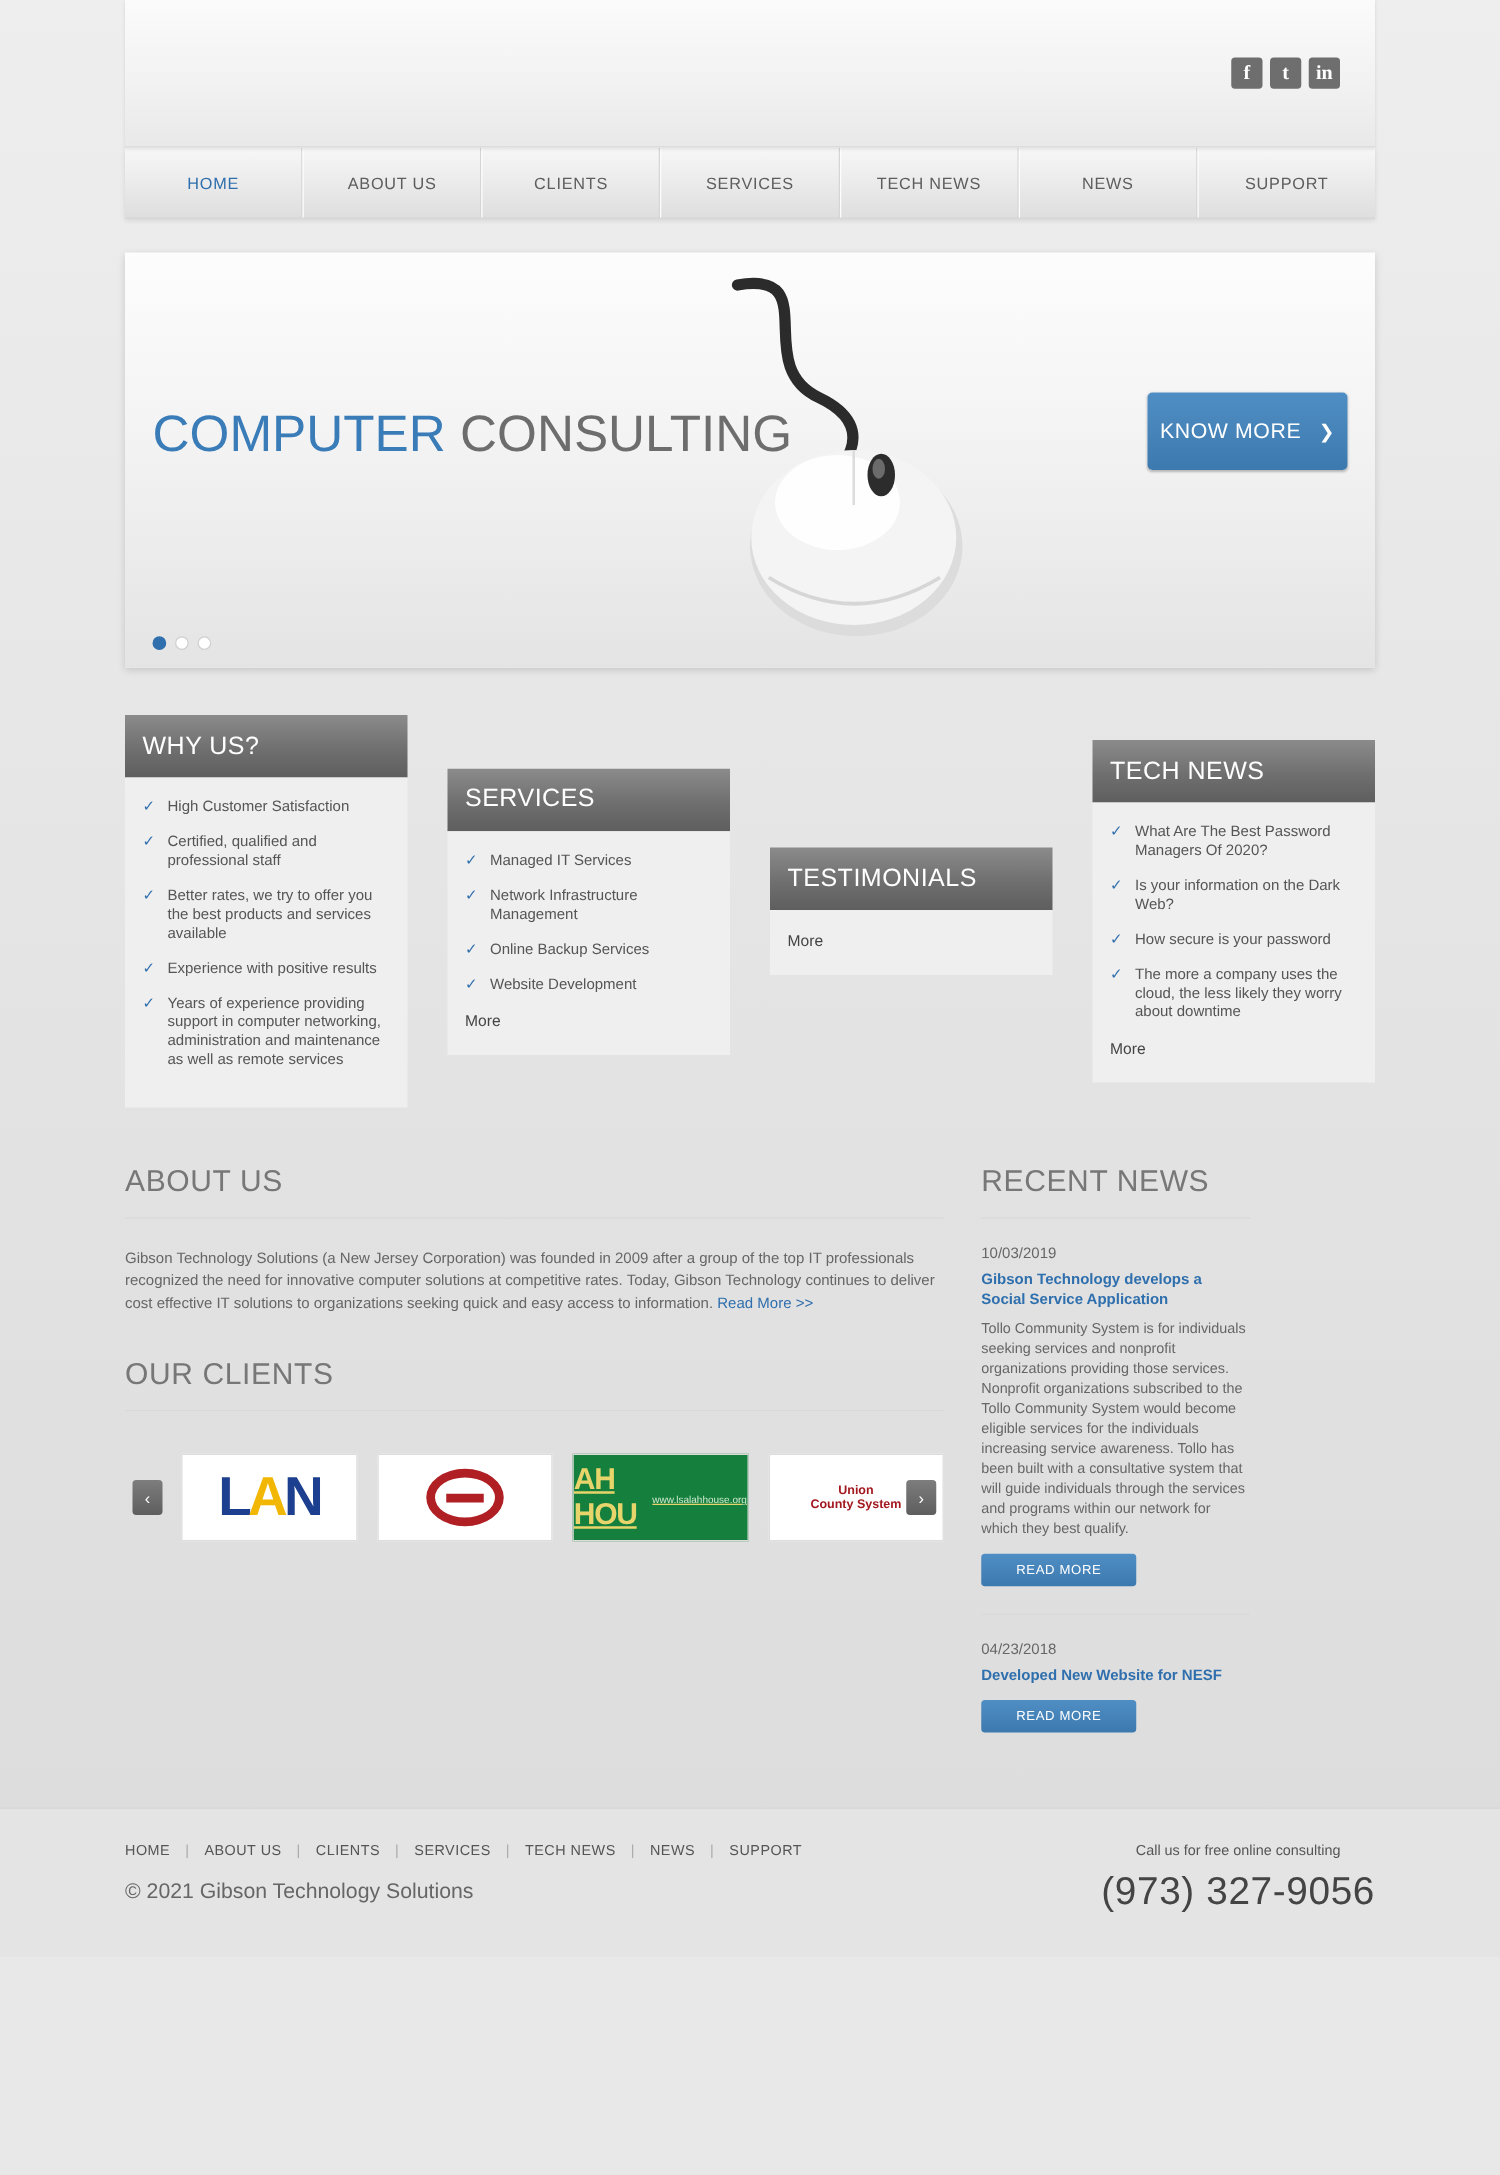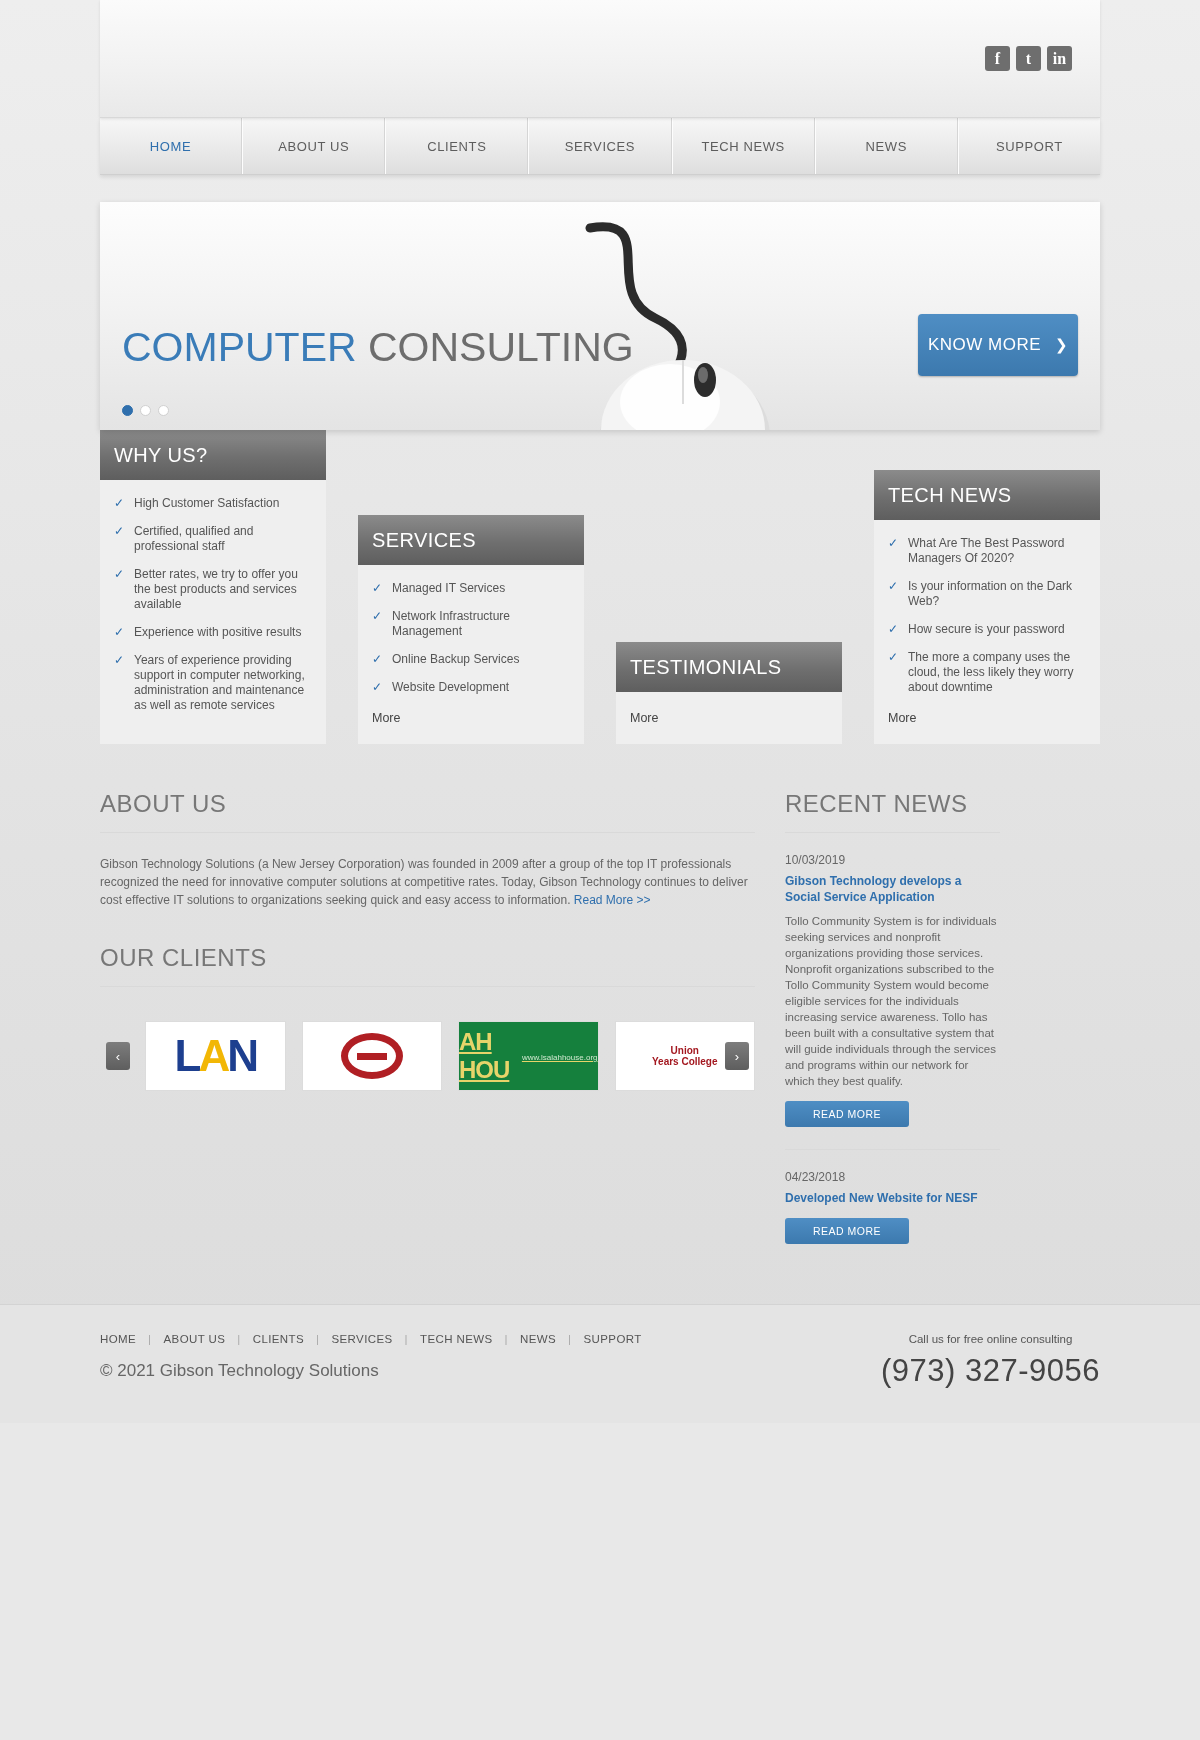--- a/index.html
+++ b/index.html
@@ -78,21 +78,21 @@
     border-right: 1px solid #d5d5d5;
     border-left: 1px solid #fdfdfd;
     text-transform: uppercase;
     cursor: pointer;
   }
   .nav .item:first-child { border-left: none; color: #2f6fad; }
   .nav .item:last-child { border-right: none; }
   
   .slider {
     margin-top: 27px;
-    height: 228px;
+    height: 332px;
     background: linear-gradient(180deg,#fdfdfd 0%, #f3f3f3 45%, #e4e4e4 100%);
     position: relative;
     box-shadow: 0 2px 6px rgba(0,0,0,0.15);
     overflow: hidden;
   }
   .slide-title {
     position: absolute;
     left: 22px;
     top: 122px;
     font-size: 41px;
@@ -136,21 +136,22 @@
     width: 11px; height: 11px; border-radius: 50%;
     background: #ffffff;
     border: 1px solid #d0d0d0;
     cursor: pointer;
   }
   .dots .dot.active { background: #2f6fad; border-color: #2f6fad; }
   
   .boxes {
     display: flex;
     gap: 32px;
-    align-items: flex-end;
+    margin-top: 38px;
+    align-items: center;
   }
   .box { width: 235px; }
   .box .head {
     height: 50px;
     background: linear-gradient(180deg,#8b8b8b 0%, #6f6f6f 55%, #5e5e5e 100%);
     color: #fff;
     font-size: 20px;
     letter-spacing: 0.4px;
     display: flex;
     align-items: center;
@@ -441,21 +442,21 @@
           </div>
 
           <div class="client-logo cl3">
             <div class="t1">AH HOU</div>
             <div class="t2">www.lsalahhouse.org</div>
           </div>
 
           <div class="client-logo cl4">
             <div class="mark">
               <span>Union</span><br>
-              <span>Years College</span>
+              <span>County System</span>
             </div>
           </div>
 
           <div class="arrow-btn right">›</div>
         </div>
       </div>
 
       <div class="right-col">
         <div class="sec-title">RECENT NEWS</div>
 

